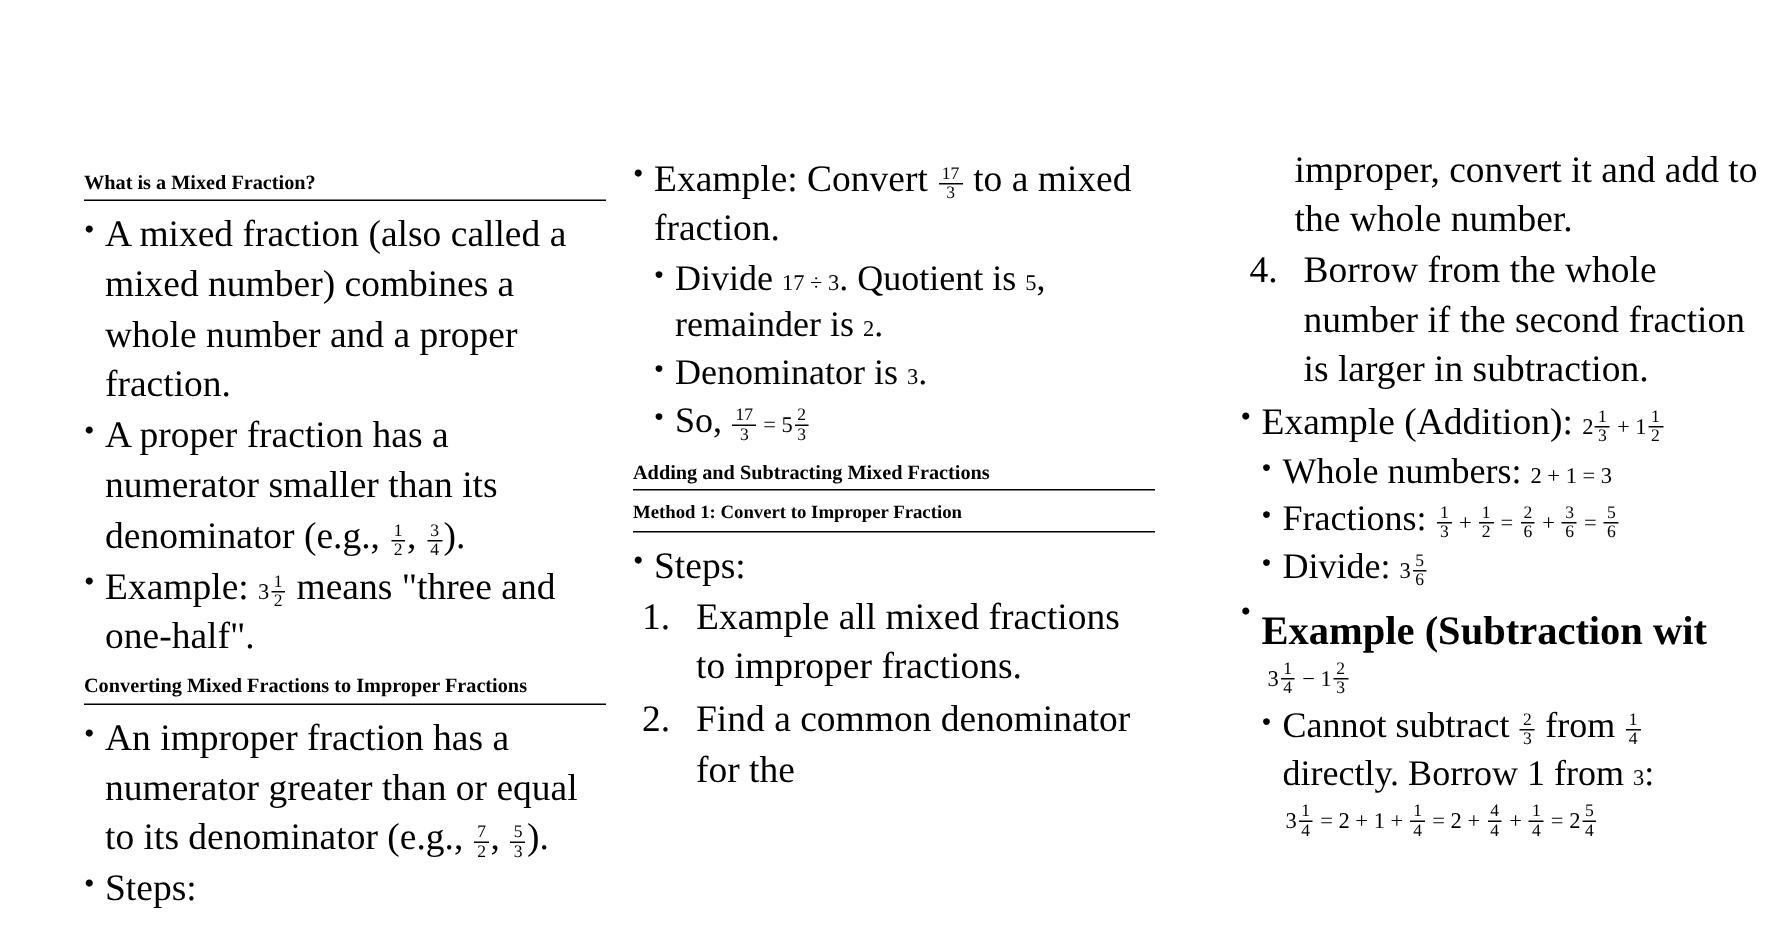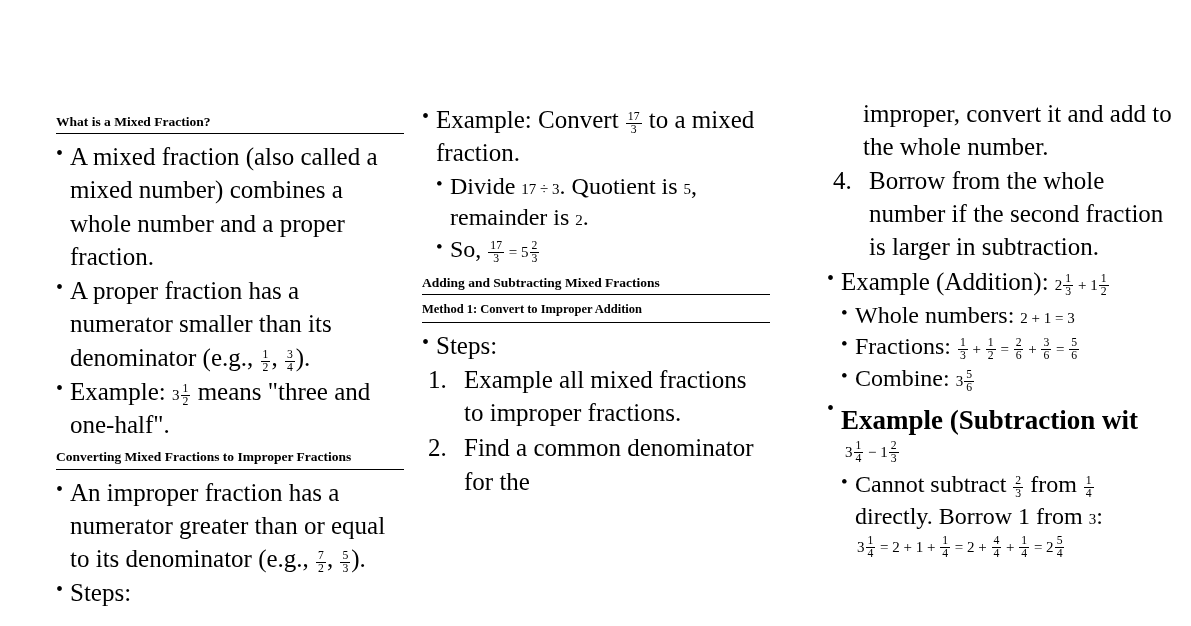--- a/index.html
+++ b/index.html
@@ -191,29 +191,32 @@
       <li>
         <b>Example:</b><span> Convert </span><span class="mth"><span class="frac"><span class="num">17</span><span class="den">3</span></span></span><span> to a mixed fraction.</span>
       </li>
     </ul>
 
     <ul class="lvl2">
       <li>
         <span>Divide </span><span class="mth">17 ÷ 3</span><span>. Quotient is </span><span class="mth">5</span><span>, remainder is </span><span class="mth">2</span><span>.</span>
       </li>
       <li>
+        <span>Denominator is </span><span class="mth">3</span><span>.</span>
+      </li>
+      <li>
         <span>So, </span><span class="mth"><span class="frac"><span class="num">17</span><span class="den">3</span></span><span> = </span><span class="mixed"><span class="whole">5</span><span class="frac"><span class="num">2</span><span class="den">3</span></span></span></span>
       </li>
     </ul>
 
     <div style="height:8px"></div>
 
     <div class="head">Adding and Subtracting Mixed Fractions</div>
 
-    <div class="subhead">Method 1: Convert to Improper Addition</div>
+    <div class="subhead">Method 1: Convert to Improper Fraction</div>
     <div class="rule"></div>
 
     <ul class="lvl1">
       <li>
         <b>Steps:</b>
       </li>
     </ul>
 
     <ol class="numbered">
       <li>Example all mixed fractions to improper fractions.</li>
@@ -240,21 +243,21 @@
     </ul>
 
     <ul class="lvl2">
       <li>
         <span>Whole numbers: </span><span class="mth">2 + 1 = 3</span>
       </li>
       <li>
         <span>Fractions: </span><span class="mth"><span class="frac"><span class="num">1</span><span class="den">3</span></span><span> + </span><span class="frac"><span class="num">1</span><span class="den">2</span></span><span> = </span><span class="frac"><span class="num">2</span><span class="den">6</span></span><span> + </span><span class="frac"><span class="num">3</span><span class="den">6</span></span><span> = </span><span class="frac"><span class="num">5</span><span class="den">6</span></span></span>
       </li>
       <li>
-        <span>Combine: </span><span class="mth"><span class="mixed"><span class="whole">3</span><span class="frac"><span class="num">5</span><span class="den">6</span></span></span></span>
+        <span>Divide: </span><span class="mth"><span class="mixed"><span class="whole">3</span><span class="frac"><span class="num">5</span><span class="den">6</span></span></span></span>
       </li>
     </ul>
 
     <ul class="lvl1">
       <li class="spacer-li"></li>
     </ul>
 
     <div class="big-ex" style="padding-left:14px;">Example (Subtraction wit</div>
 
     <div class="mathline">

